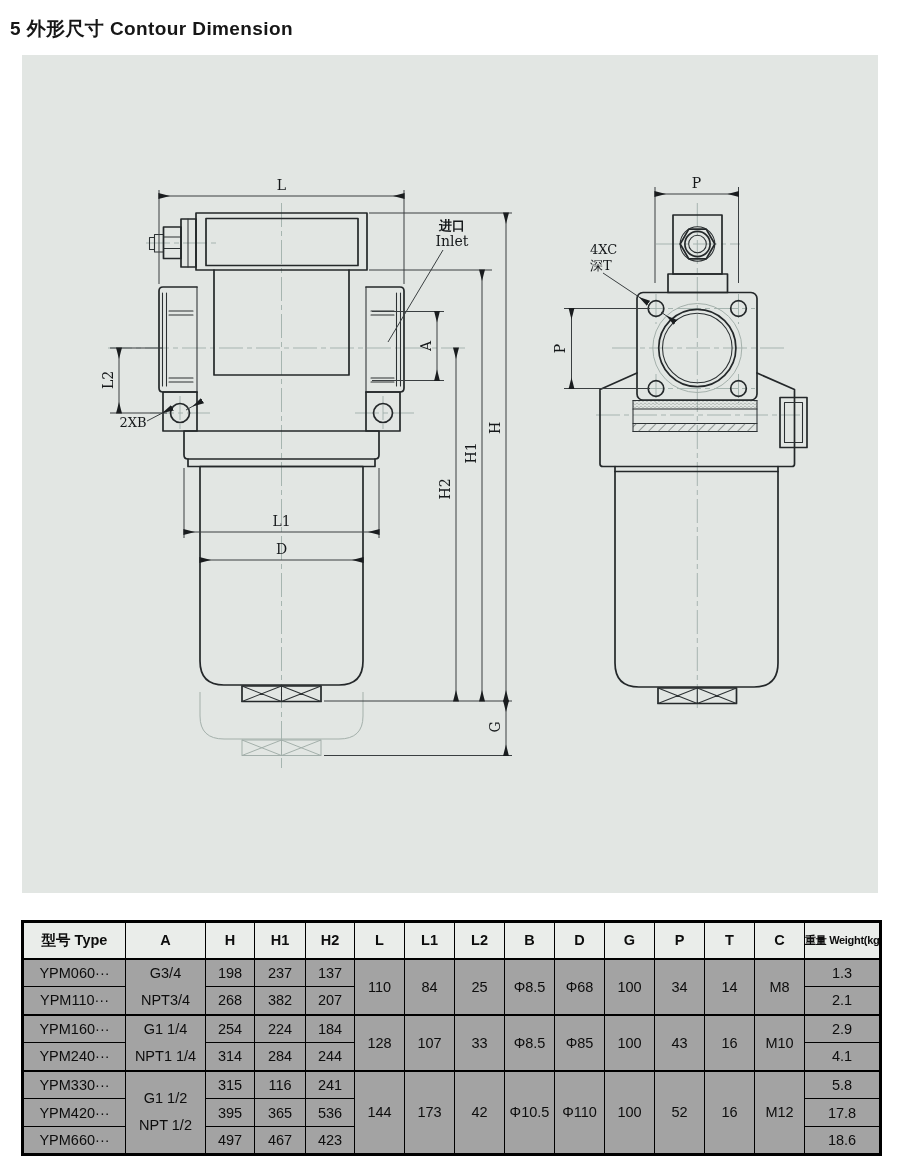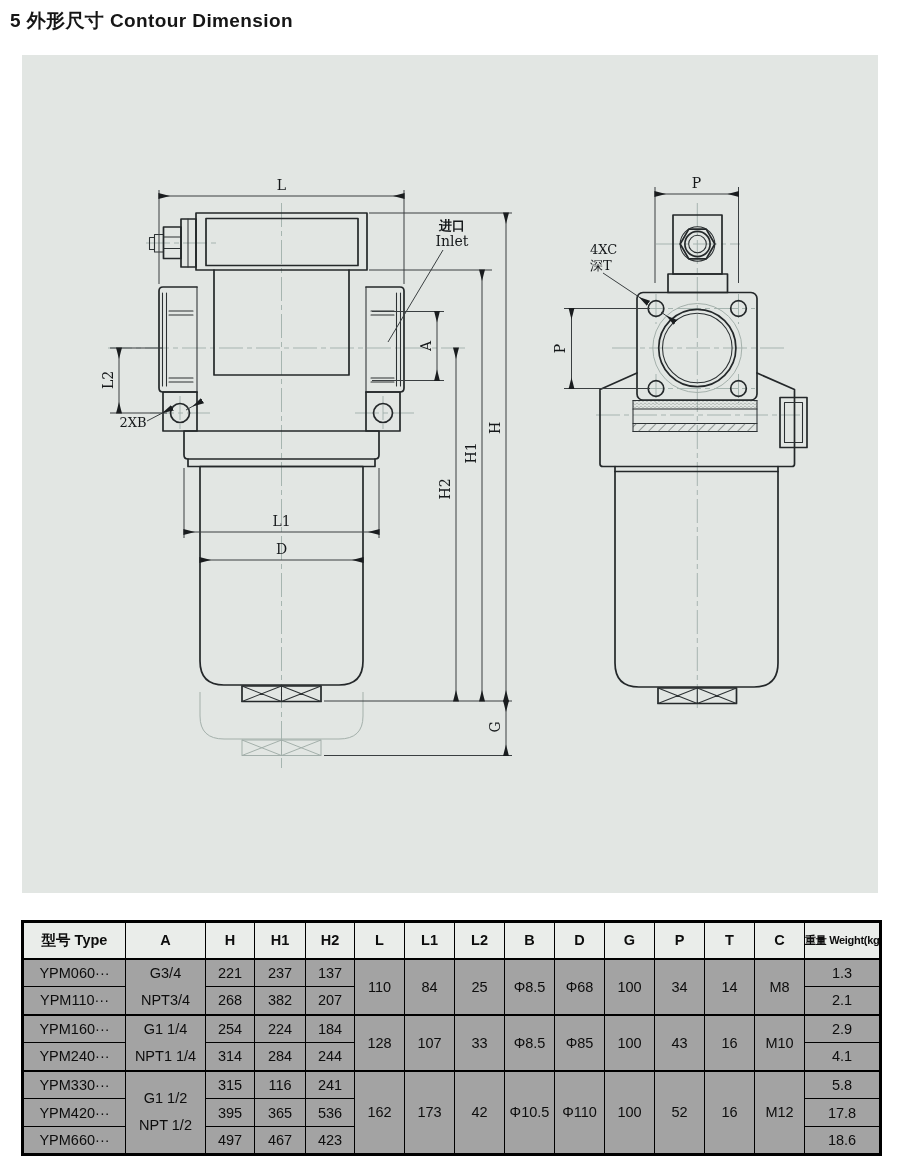--- a/index.html
+++ b/index.html
@@ -1,17 +1,17 @@
 <!DOCTYPE html>
 <html><head>
 <meta charset="utf-8">
 <style>
   html,body{margin:0;padding:0;background:#ffffff;}
   body{width:900px;height:1159px;position:relative;font-family:"Liberation Sans",sans-serif;color:#111;}
-  .page-title{position:absolute;left:10px;top:8px;font-size:19px;font-weight:bold;letter-spacing:0.4px;color:#161616;}
+  .page-title{position:absolute;left:10px;top:16px;font-size:19px;font-weight:bold;letter-spacing:0.4px;color:#161616;}
   .panel{position:absolute;left:22px;top:55px;width:856px;height:838px;background:#e2e6e3;}
   .panel svg{display:block;}
 
   
   .ol{fill:none;stroke:#24282a;stroke-width:1.7;stroke-linejoin:round;stroke-linecap:round;}
   .ol2{fill:none;stroke:#2c3133;stroke-width:1.05;stroke-linejoin:round;stroke-linecap:round;}
   .dim{fill:none;stroke:#3a3f41;stroke-width:1;}
   .cl{fill:none;stroke:#9fafaa;stroke-width:0.9;stroke-dasharray:24 4 5 4;}
   .thin{fill:none;stroke:#a0ada8;stroke-width:0.95;}
   .dt{font-family:"DejaVu Serif",serif;font-size:14px;fill:#15181a;}
@@ -228,21 +228,21 @@
     </tr>
   </thead>
   <tbody>
 
     <tr>
       <td>YPM060···</td>
       <td class="acell" rowspan="2">
         <div>G3/4</div>
         <div>NPT3/4</div>
       </td>
-      <td>221</td>
+      <td>198</td>
       <td>237</td>
       <td>137</td>
       <td rowspan="2">110</td>
       <td rowspan="2">84</td>
       <td rowspan="2">25</td>
       <td rowspan="2">Φ8.5</td>
       <td rowspan="2">Φ68</td>
       <td rowspan="2">100</td>
       <td rowspan="2">34</td>
       <td rowspan="2">14</td>
@@ -287,21 +287,21 @@
 
     <tr class="grp">
       <td>YPM330···</td>
       <td class="acell" rowspan="3">
         <div>G1 1/2</div>
         <div>NPT 1/2</div>
       </td>
       <td>315</td>
       <td>116</td>
       <td>241</td>
-      <td rowspan="3">162</td>
+      <td rowspan="3">144</td>
       <td rowspan="3">173</td>
       <td rowspan="3">42</td>
       <td rowspan="3">Φ10.5</td>
       <td rowspan="3">Φ110</td>
       <td rowspan="3">100</td>
       <td rowspan="3">52</td>
       <td rowspan="3">16</td>
       <td rowspan="3">M12</td>
       <td>5.8</td>
     </tr>

